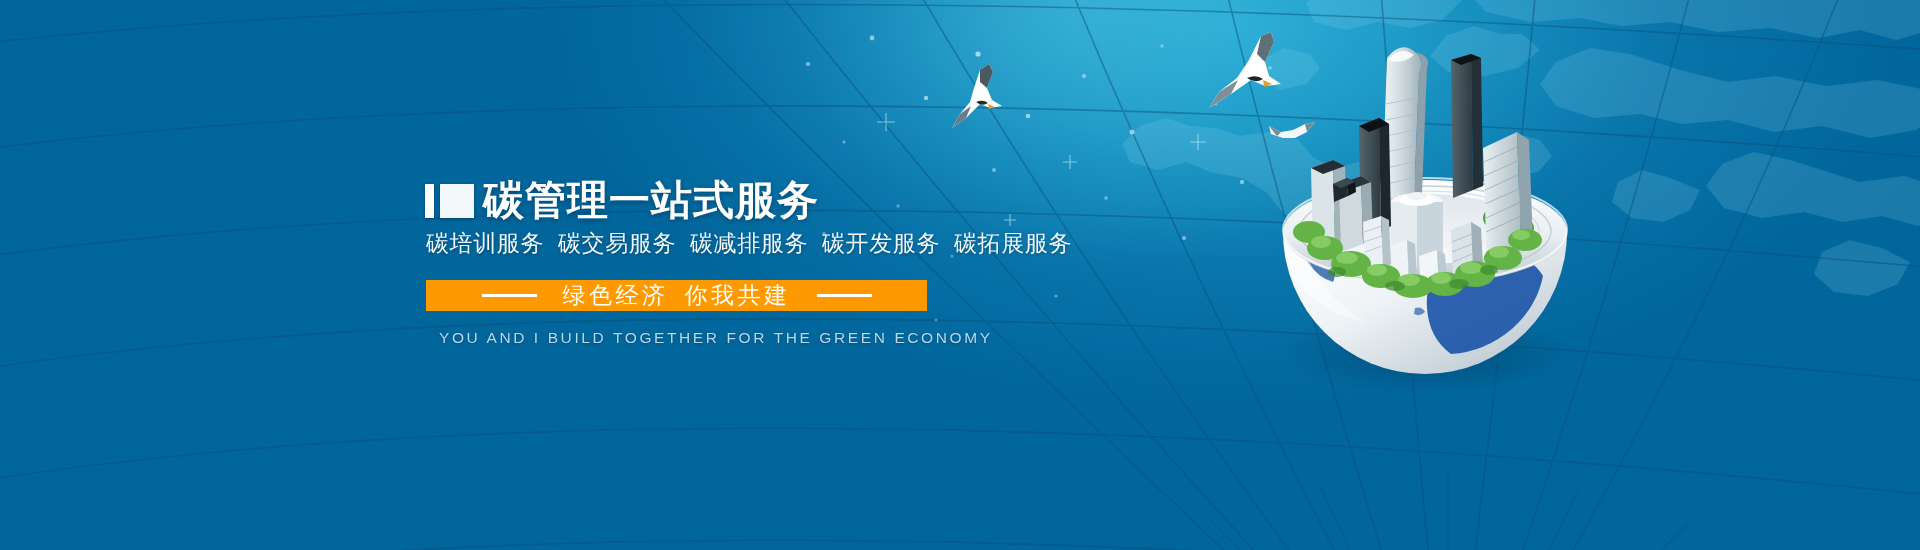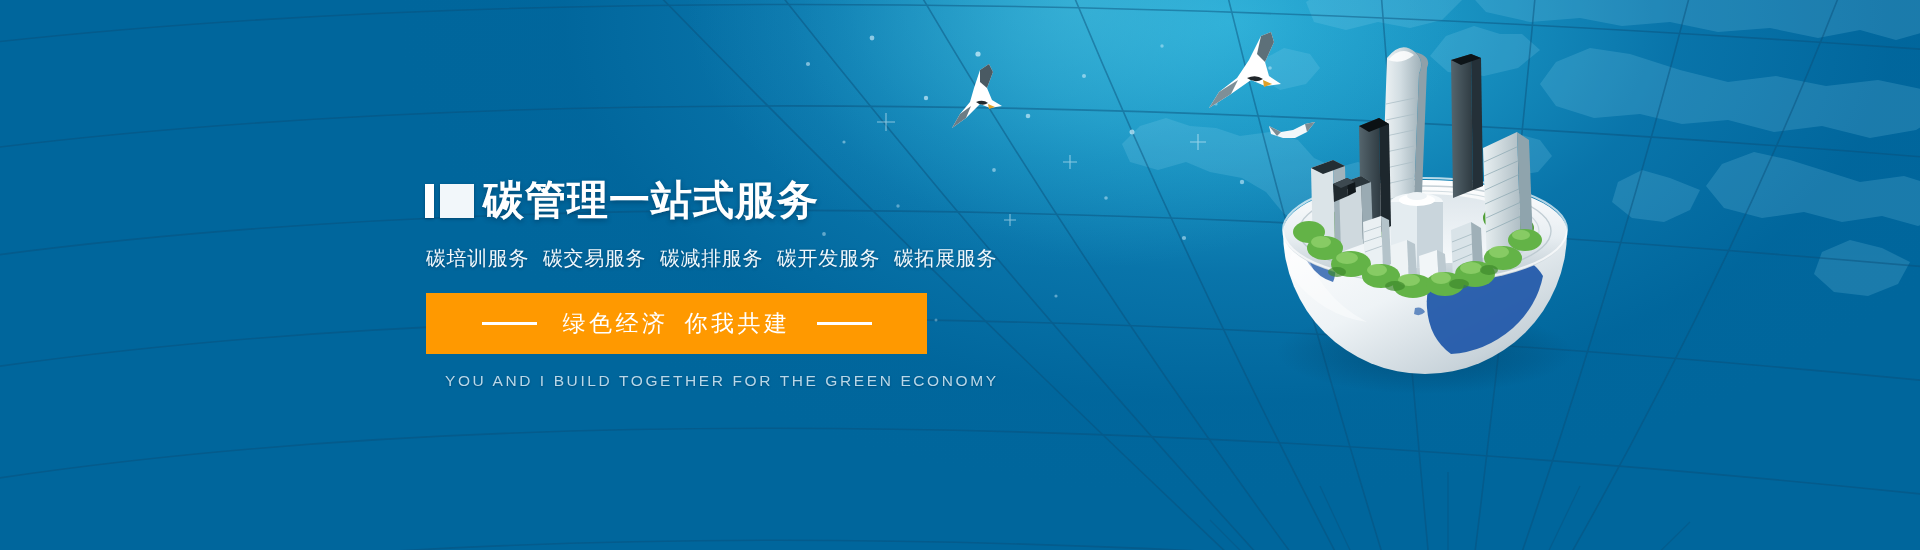--- a/index.html
+++ b/index.html
@@ -88,35 +88,35 @@
     font-size:41px;
     font-weight:bold;
     color:#ffffff;
     letter-spacing:1px;
     line-height:1;
     white-space:nowrap;
     text-shadow:0 2px 5px rgba(0,38,68,.45);
   }
 
   .subline {
-    margin-top:24px;
+    margin-top:7px;
     margin-left:1px;
-    font-size:20px;
+    font-size:23px;
     color:#f2f9fd;
     letter-spacing:.6px;
     white-space:nowrap;
     text-shadow:0 1px 3px rgba(0,38,68,.45);
   }
   .subline span { margin-right:14px; }
   .subline span:last-child { margin-right:0; }
 
   .cta-bar {
     margin-top:21px;
     margin-left:1px;
-    width:501px; height:61px;
+    width:501px; height:31px;
     background:#ff9900;
     display:flex;
     align-items:center;
     justify-content:center;
     gap:26px;
   }
   .cta-rule {
     width:55px; height:3px;
     background:#ffffff;
     flex:none;
@@ -125,21 +125,21 @@
     font-size:23px;
     color:#ffffff;
     letter-spacing:3.5px;
     white-space:nowrap;
   }
   .cta-text b { font-weight:normal; }
   .cta-gap { display:inline-block; width:16px; }
 
   .tagline {
     margin-top:18px;
-    margin-left:20px;
+    margin-left:14px;
     font-size:15.5px;
     color:#b9d8e9;
     letter-spacing:2.6px;
     white-space:nowrap;
     text-shadow:0 1px 2px rgba(0,38,68,.4);
   }
 </style>
 </head>
 <body>
 

